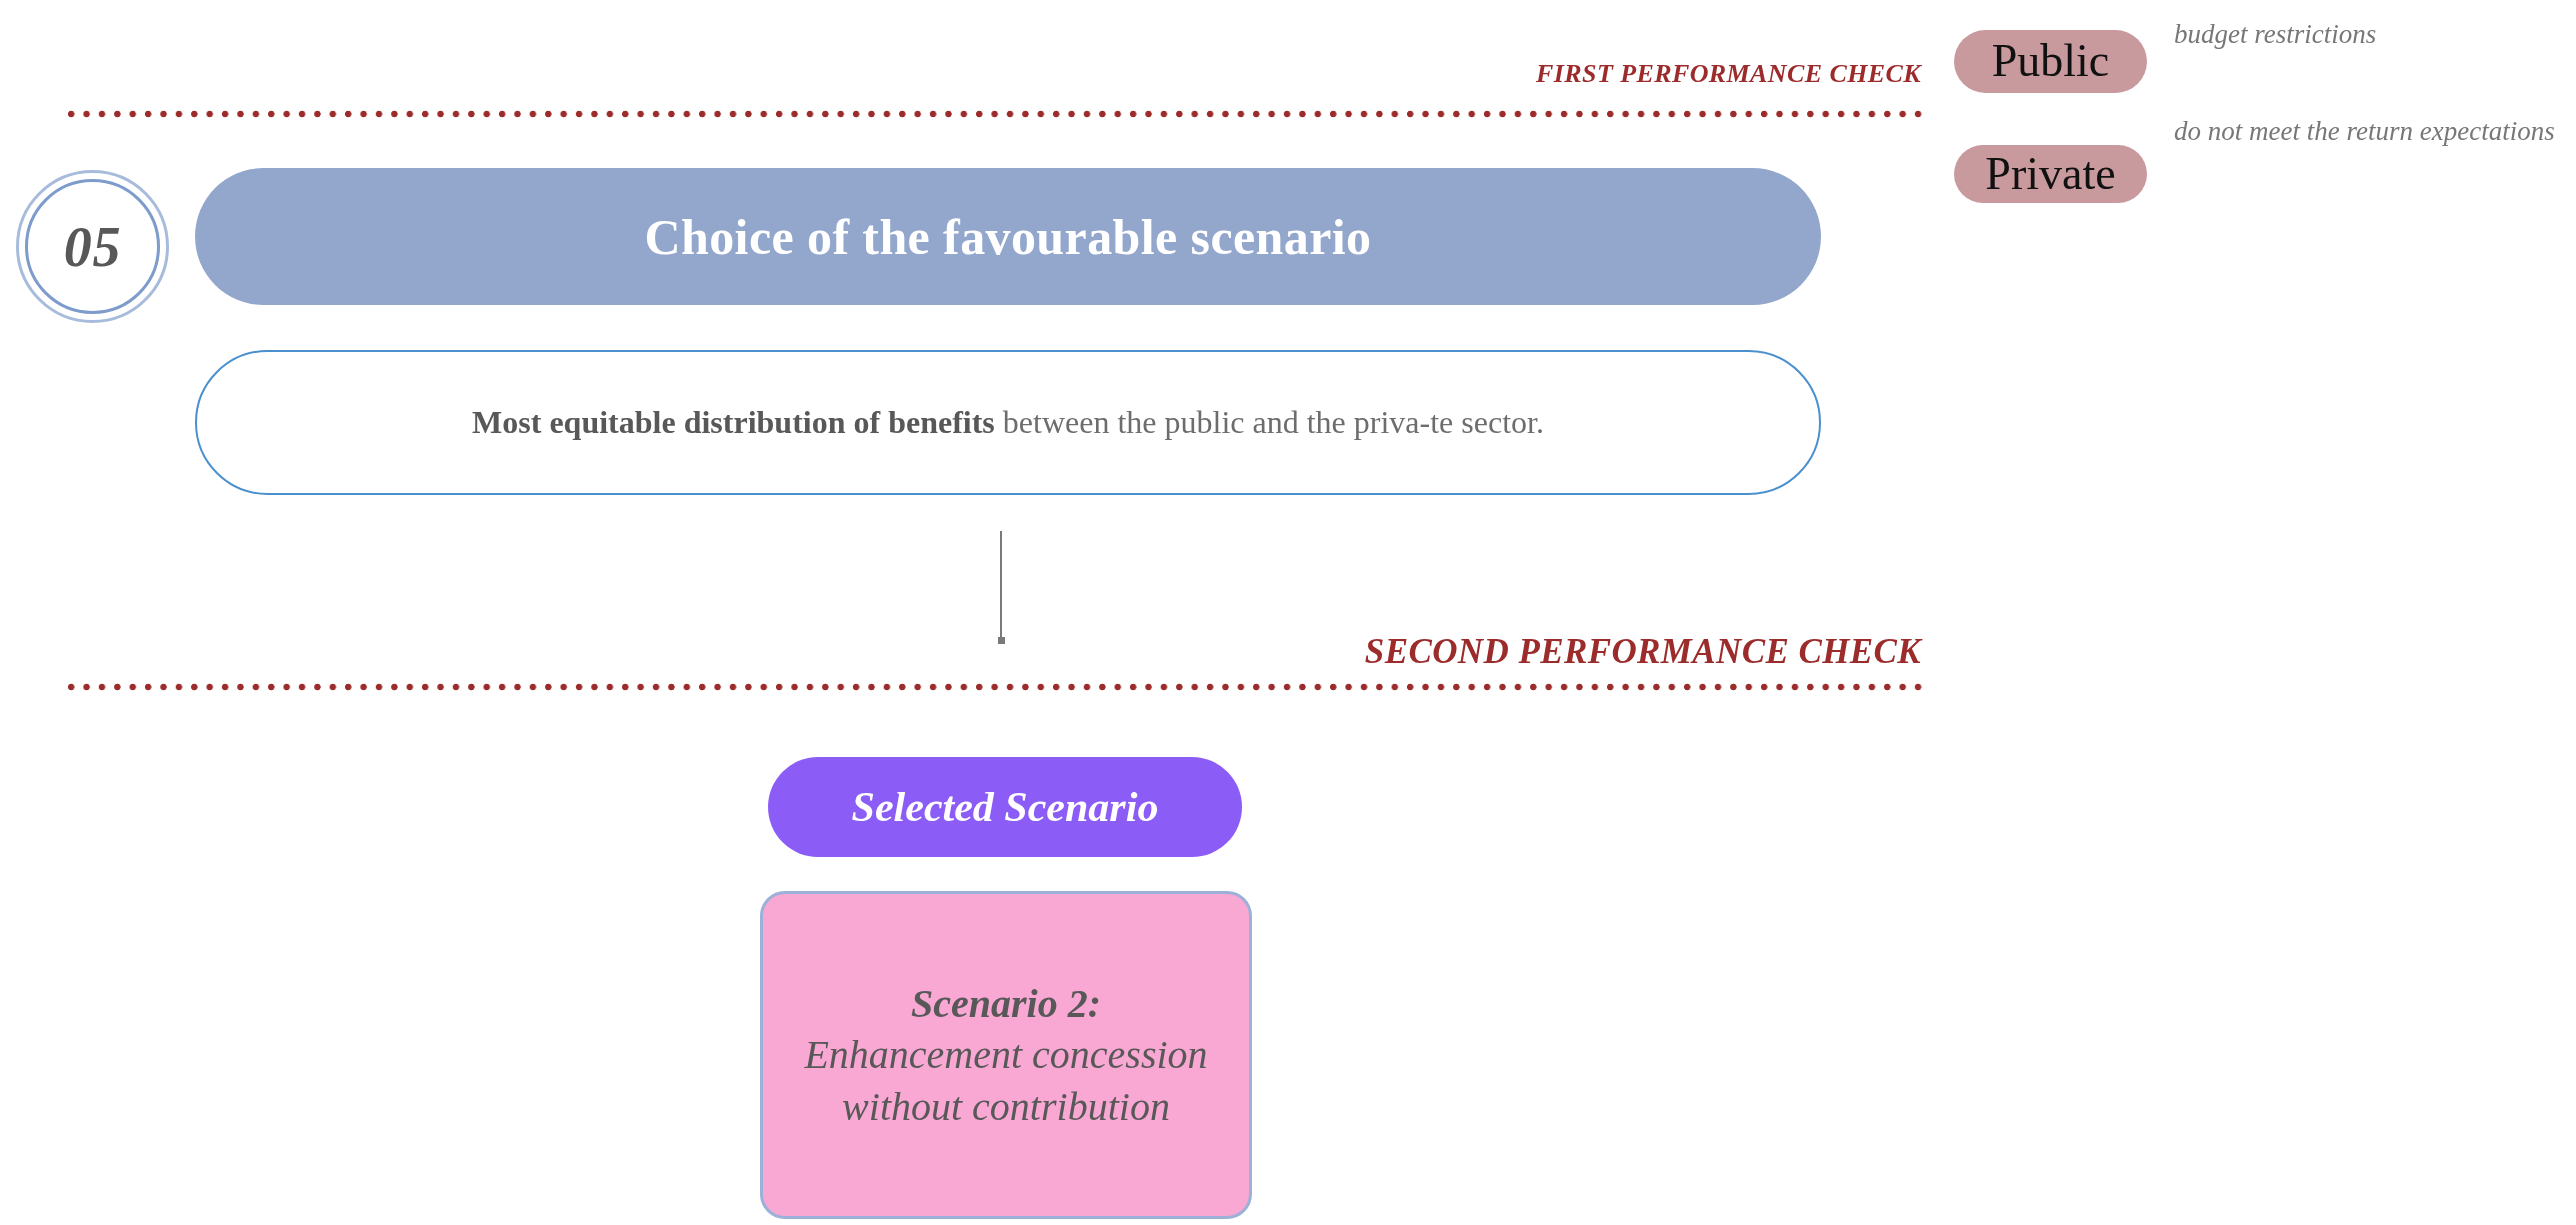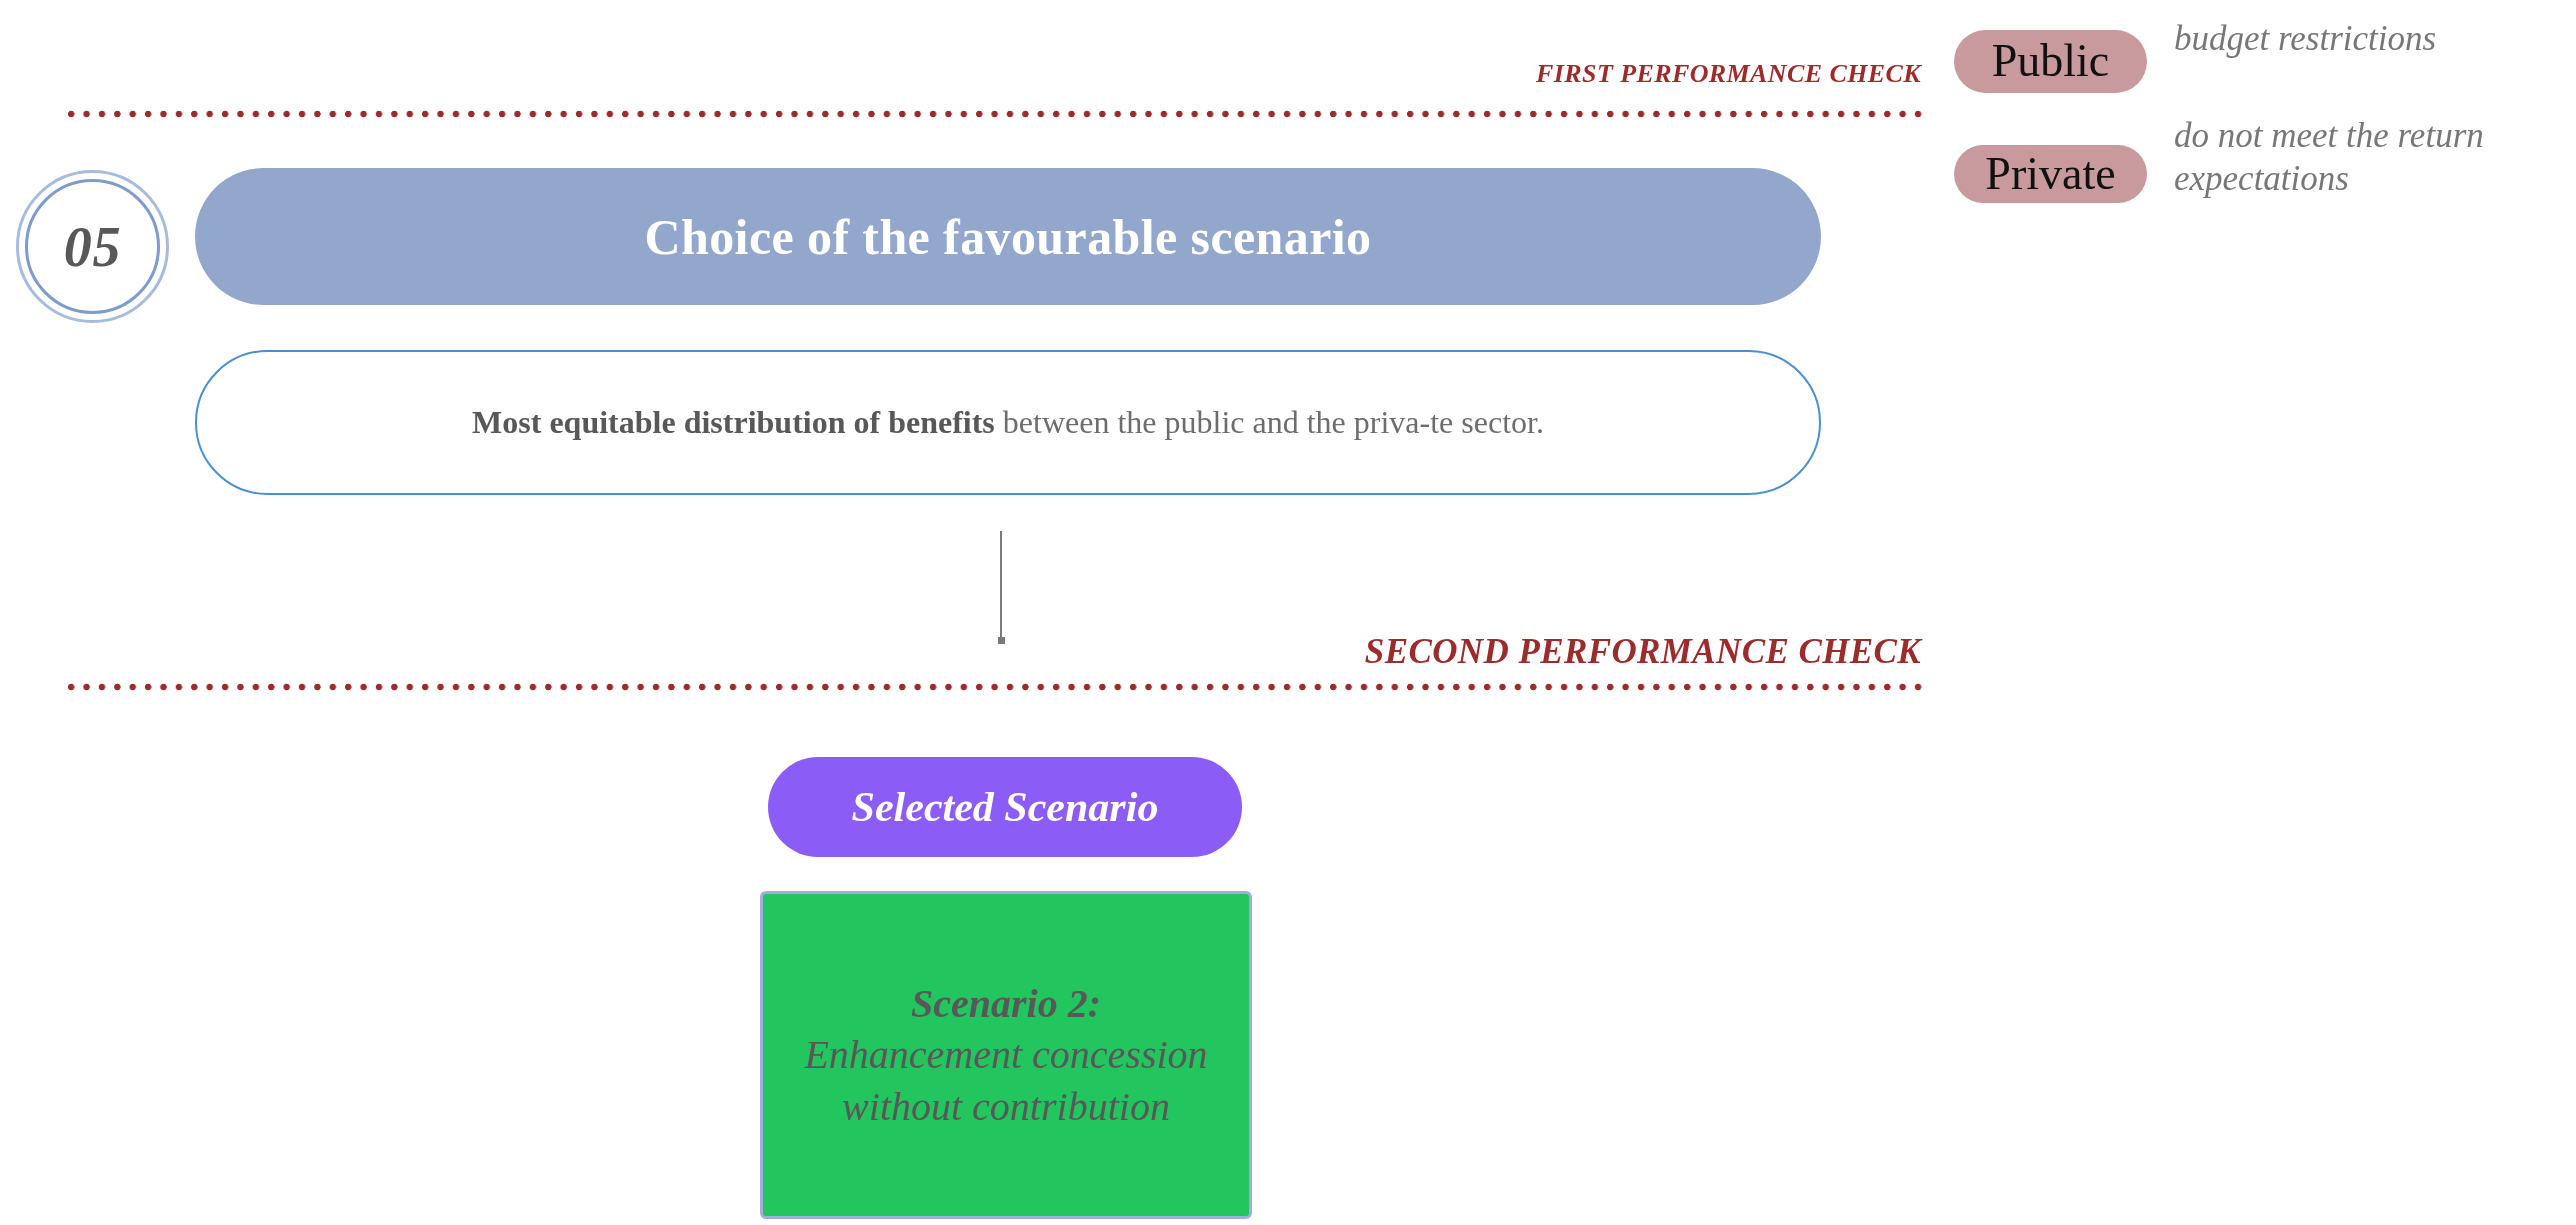--- a/index.html
+++ b/index.html
@@ -66,41 +66,41 @@
   
   .sel-pill{
     position:absolute;background:#8b5cf6;border-radius:803px;
     display:flex;align-items:center;justify-content:center;
   }
   .sel-pill span{
     color:#ffffff;font-style:italic;font-weight:700;
     font-size:42px;line-height:1;white-space:nowrap;
   }
   .sel-box{
-    position:absolute;border:3.2px solid #9db0d8;border-radius:6px;
-    background:#22c55e;box-sizing:border-box;
+    position:absolute;border:3.2px solid #9db0d8;border-radius:25px;
+    background:#f9a8d4;box-sizing:border-box;
     display:flex;align-items:center;justify-content:center;
   }
   .sel-box p{
     margin:0;color:#585858;font-style:italic;font-size:40px;
     line-height:1.28;text-align:center;width:92%;
   }
   .sel-box b{font-weight:700;}
 
   
   .legend-row{position:absolute;display:flex;align-items:flex-start;}
   .legend-pill{
     background:#c89a9d;border-radius:803px;
     display:flex;align-items:center;justify-content:center;
     color:#111111;font-size:46px;line-height:1;white-space:nowrap;
     box-sizing:border-box;
     margin-top:20px;
   }
   .legend-desc{
-    color:#777777;font-style:italic;font-size:35px;line-height:1.22;
+    color:#777777;font-style:italic;font-size:27px;line-height:1.22;
   }
 </style>
 </head>
 <body>
 
 <div class="check-label" style="right:2576px;left:884px;top:59px;font-size:26px;width:1037px;">FIRST PERFORMANCE CHECK</div>
 <div class="dotline" style="left:68px;top:109px;width:1857px;"></div>
 
 <div class="legend-row" style="left:1954px;top:9.6px;">
   <div class="legend-pill" style="width:193px;height:63px;">Public</div>

